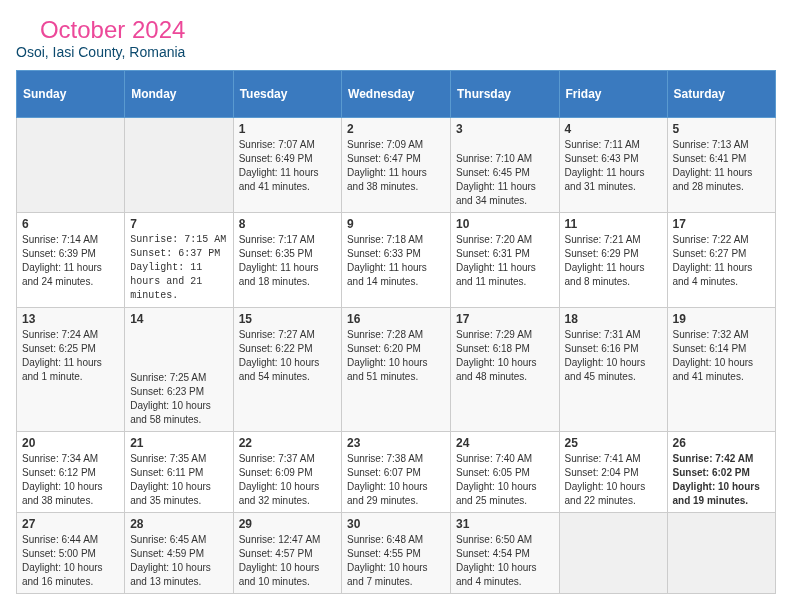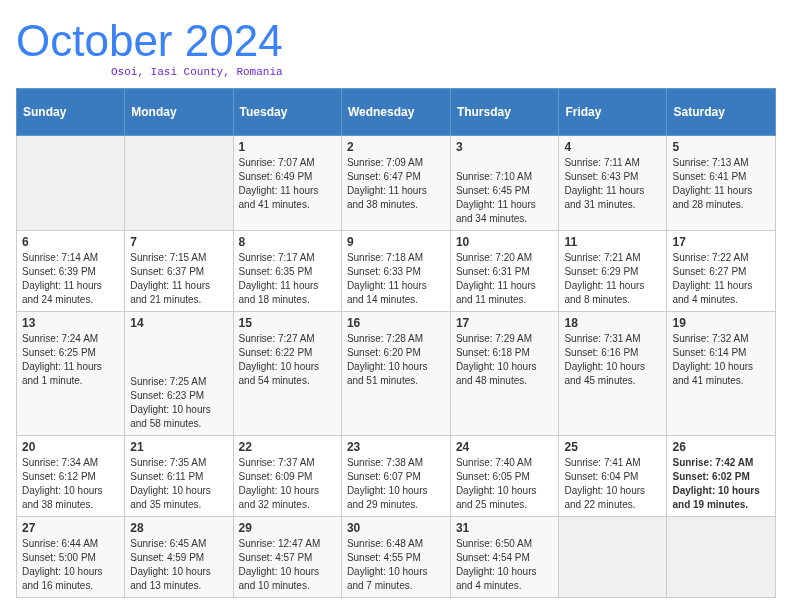--- a/index.html
+++ b/index.html
@@ -22,28 +22,27 @@
     }
     .logo-icon {
       width: 30px;
       height: 30px;
       margin-right: 4px;
     }
     .title-block {
       text-align: right;
     }
     .month-title {
-      font-size: 44px;
+      font-size: 24px;
       font-weight: 300;
-      color: #3b82f6;
+      color: #ec4899;
     }
     .location {
-      font-size: 11px;
-      color: #6d28d9;
-      font-family: Liberation Mono, monospace;
+      font-size: 14px;
+      color: #0c4a6e;
     }
     table {
       width: 100%;
       border-collapse: collapse;
       font-size: 11px;
     }
     thead tr th {
       background-color: #3a7abf;
       color: #fff;
       padding: 16px 6px;
@@ -138,21 +137,21 @@
       </tr>
       <tr>
         <td>
           <span class="day-num">6</span>
           <div class="day-info" style="white-space: pre-line;">Sunrise: 7:14 AM
 Sunset: 6:39 PM
 Daylight: 11 hours and 24 minutes.</div>
         </td>
         <td>
           <span class="day-num">7</span>
-          <div class="day-info" style="white-space: pre-line;">Sunrise: 7:15 AM
+          <div class="day-info" style="white-space: pre-line; font-family: Liberation Mono, monospace;">Sunrise: 7:15 AM
 Sunset: 6:37 PM
 Daylight: 11 hours and 21 minutes.</div>
         </td>
         <td>
           <span class="day-num">8</span>
           <div class="day-info" style="white-space: pre-line;">Sunrise: 7:17 AM
 Sunset: 6:35 PM
 Daylight: 11 hours and 18 minutes.</div>
         </td>
         <td>
@@ -251,21 +250,21 @@
         </td>
         <td>
           <span class="day-num">24</span>
           <div class="day-info" style="white-space: pre-line;">Sunrise: 7:40 AM
 Sunset: 6:05 PM
 Daylight: 10 hours and 25 minutes.</div>
         </td>
         <td>
           <span class="day-num">25</span>
           <div class="day-info" style="white-space: pre-line;">Sunrise: 7:41 AM
-Sunset: 6:04 PM
+Sunset: 2:04 PM
 Daylight: 10 hours and 22 minutes.</div>
         </td>
         <td>
           <span class="day-num">26</span>
           <div class="day-info" style="white-space: pre-line; font-weight: bold;">Sunrise: 7:42 AM
 Sunset: 6:02 PM
 Daylight: 10 hours and 19 minutes.</div>
         </td>
       </tr>
       <tr>

